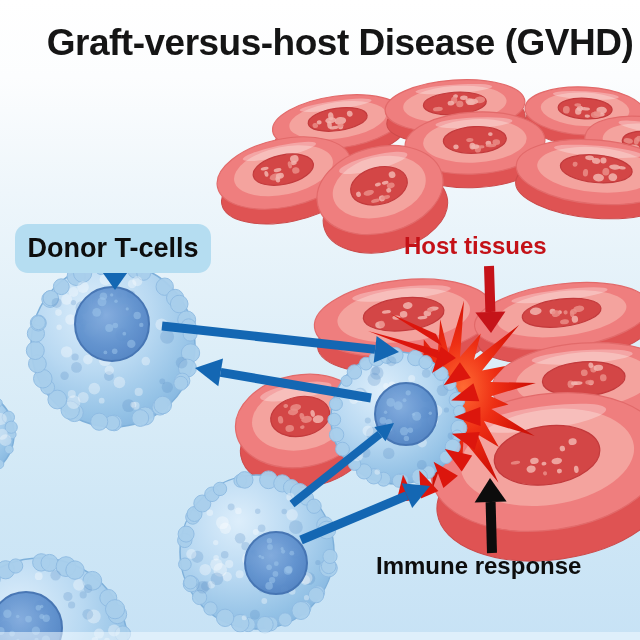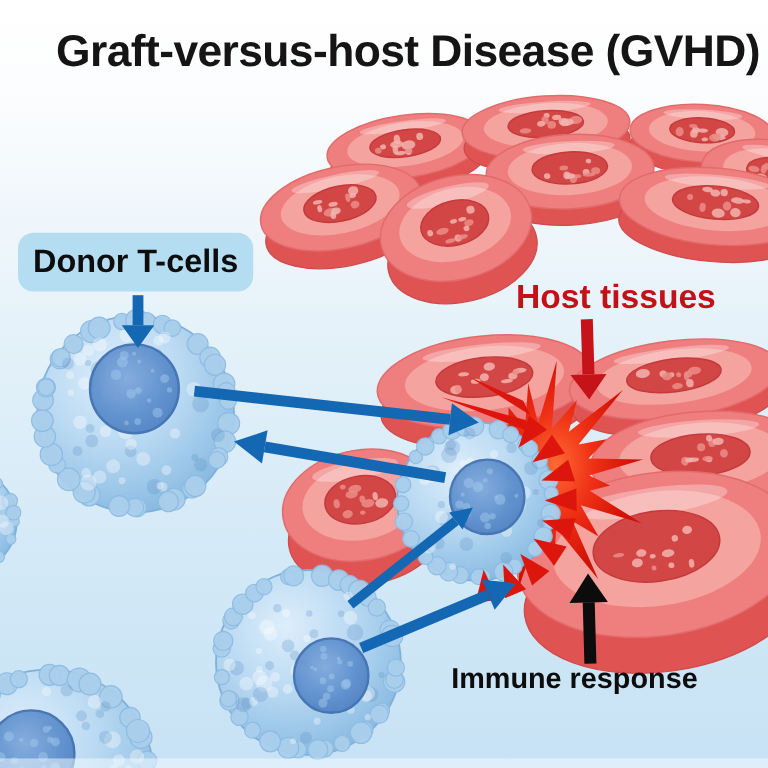--- a/index.html
+++ b/index.html
@@ -12,22 +12,22 @@
     position:absolute;top:22px;left:0;width:100%;text-align:center;
     font-size:37px;font-weight:700;letter-spacing:-0.5px;color:#151515;margin-left:20px;
   }
   svg.art{position:absolute;left:0;top:0;}
   .donor-label{
     position:absolute;left:15px;top:194px;width:196px;height:49px;
     border-radius:13px;display:flex;align-items:center;justify-content:center;
     font-size:27px;font-weight:700;color:#0d0d0d;
   }
   .host-label{
-    position:absolute;left:430px;top:232px;
-    font-size:28px;font-weight:700;
+    position:absolute;left:404px;top:232px;
+    font-size:24px;font-weight:700;
   }
   .immune-label{
     position:absolute;left:376px;top:552px;
     font-size:24px;font-weight:700;color:#0d0d0d;
   }
   .bottom-strip{
     position:absolute;left:0;bottom:0;width:100%;height:8px;
     background:rgba(240,249,255,0.55);
   }
 </style>
@@ -770,21 +770,21 @@
     <polygon points="491,333 475.4,312.5 505.4,311.6" fill="#c51319"></polygon>
   </g>
       <g>
     <line x1="492" y1="553" x2="490.6" y2="502.0" stroke="#0c0c0c" stroke-width="10"></line>
     <polygon points="490,478 506.6,501.6 474.6,502.4" fill="#0c0c0c"></polygon>
   </g>
     </svg>
 
   <div class="title" style="color: rgb(21, 21, 21);">Graft-versus-host Disease (GVHD)</div>
 
-  <div class="donor-label" style="background: rgb(181, 221, 241);">
+  <div class="donor-label" style="background: rgb(181, 221, 241); margin-top: 30px;">
     <span>Donor T-cells</span>
   </div>
 
   <div class="host-label" style="color: rgb(196, 17, 23);">
     <span>Host tissues</span>
   </div>
 
   <div class="immune-label">
     <span>Immune response</span>
   </div>

